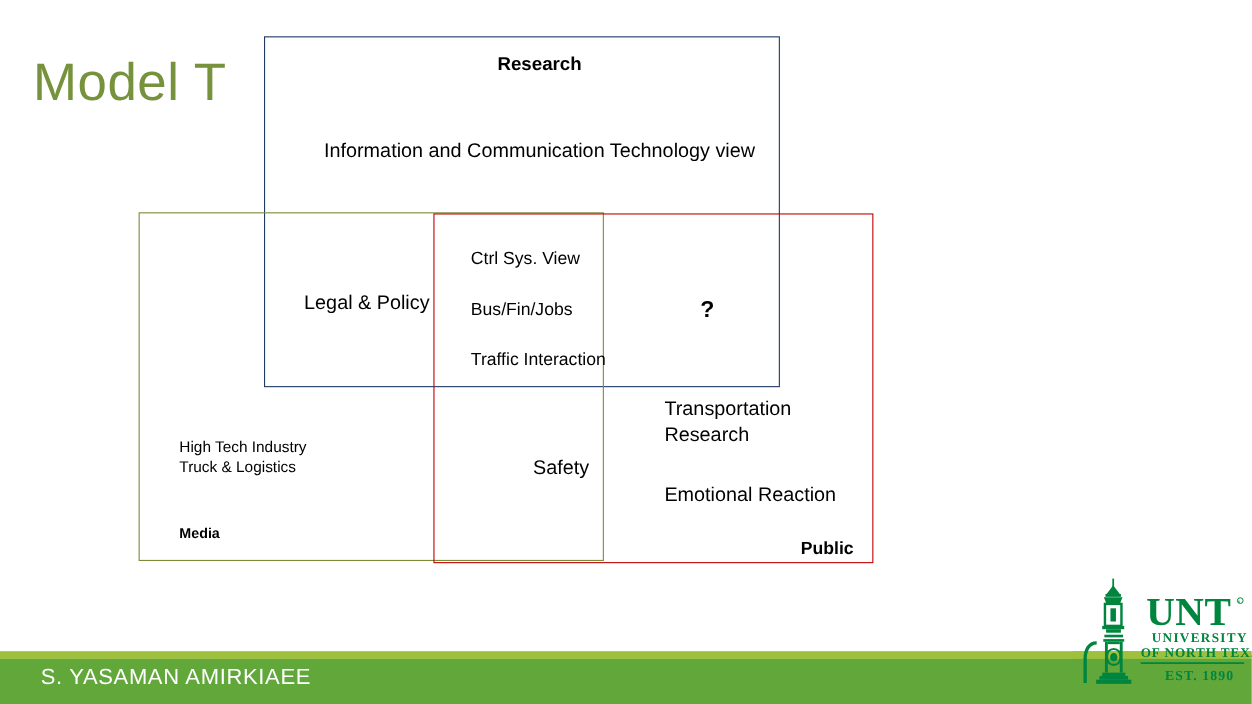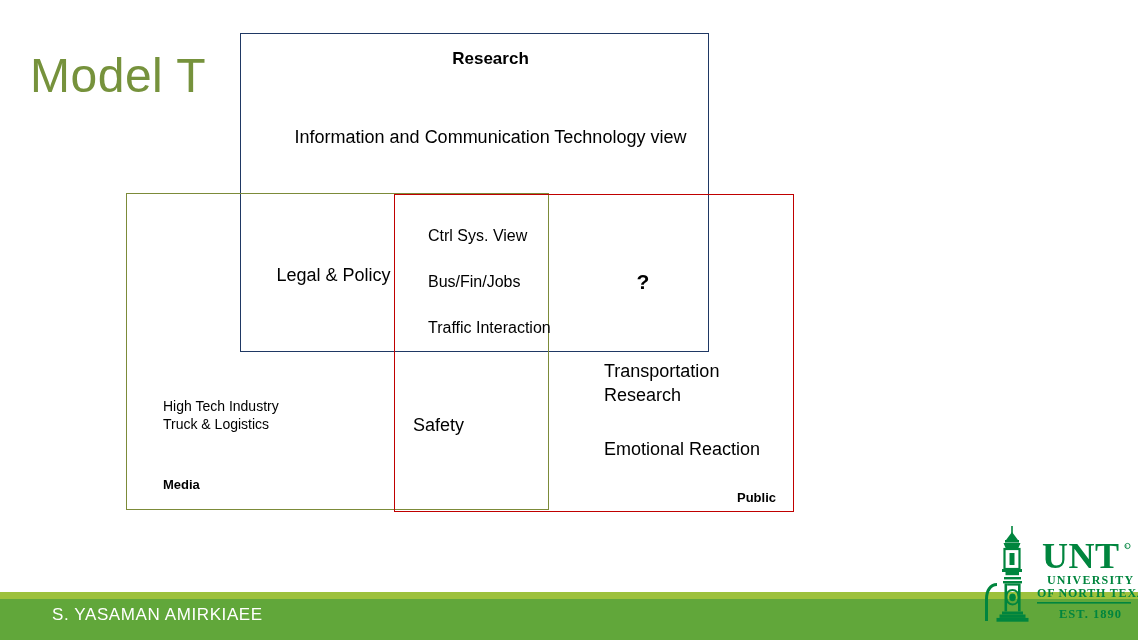--- a/index.html
+++ b/index.html
@@ -91,25 +91,25 @@
 
   
   #lbl-research        { left: 240px; top: 48px;  width: 469px; font-size: 17px; text-align: center; font-weight: 700; }
   #lbl-ict             { left: 258px; top: 126px; width: 433px; font-size: 18px; text-align: center; }
   #lbl-legal           { left: 240px; top: 264px; width: 155px; font-size: 18px; text-align: center; }
   #lbl-ctrl            { left: 412px; top: 225px; font-size: 16px; }
   #lbl-busfin          { left: 412px; top: 271px; font-size: 16px; }
   #lbl-traffic         { left: 412px; top: 317px; font-size: 16px; }
   #lbl-question        { left: 576px; top: 268px; width: 102px; font-size: 21px; text-align: center; font-weight: 700; }
   #lbl-hightech        { left: 147px; top: 397px; font-size: 14px; }
-  #lbl-safety          { left: 397px; top: 414px; width: 146px; font-size: 18px; text-align: left; }
+  #lbl-safety          { left: 421px; top: 414px; width: 146px; font-size: 18px; text-align: center; }
   #lbl-transport       { left: 588px; top: 360px; width: 180px; font-size: 18px; }
   #lbl-emotional       { left: 588px; top: 438px; font-size: 18px; }
   #lbl-media           { left: 147px; top: 476px; font-size: 13px; font-weight: 700; }
-  #lbl-public          { left: 600px; top: 489px; width: 160px; font-size: 13px; font-weight: 700; text-align: right; }
+  #lbl-public          { left: 600px; top: 489px; width: 160px; font-size: 16px; font-weight: 700; text-align: right; }
 
   
   #footer {
     position: absolute;
     left: 0;
     bottom: 0;
     width: 1138px;
     height: 48px;
     z-index: 8;
   }
@@ -122,23 +122,23 @@
   }
   #footer-band {
     position: absolute;
     left: 0; top: 7px;
     width: 100%;
     height: 41px;
     background: #61A73A;
   }
   #footer-author {
     position: absolute;
-    left: 52px;
+    left: 37px;
     top: 13px;
-    font-size: 17px;
+    font-size: 20px;
     letter-spacing: 0.6px;
     color: #FFFFFF;
     white-space: nowrap;
   }
 
   
   #unt-logo {
     position: absolute;
     left: 975px;
     bottom: 0px;

